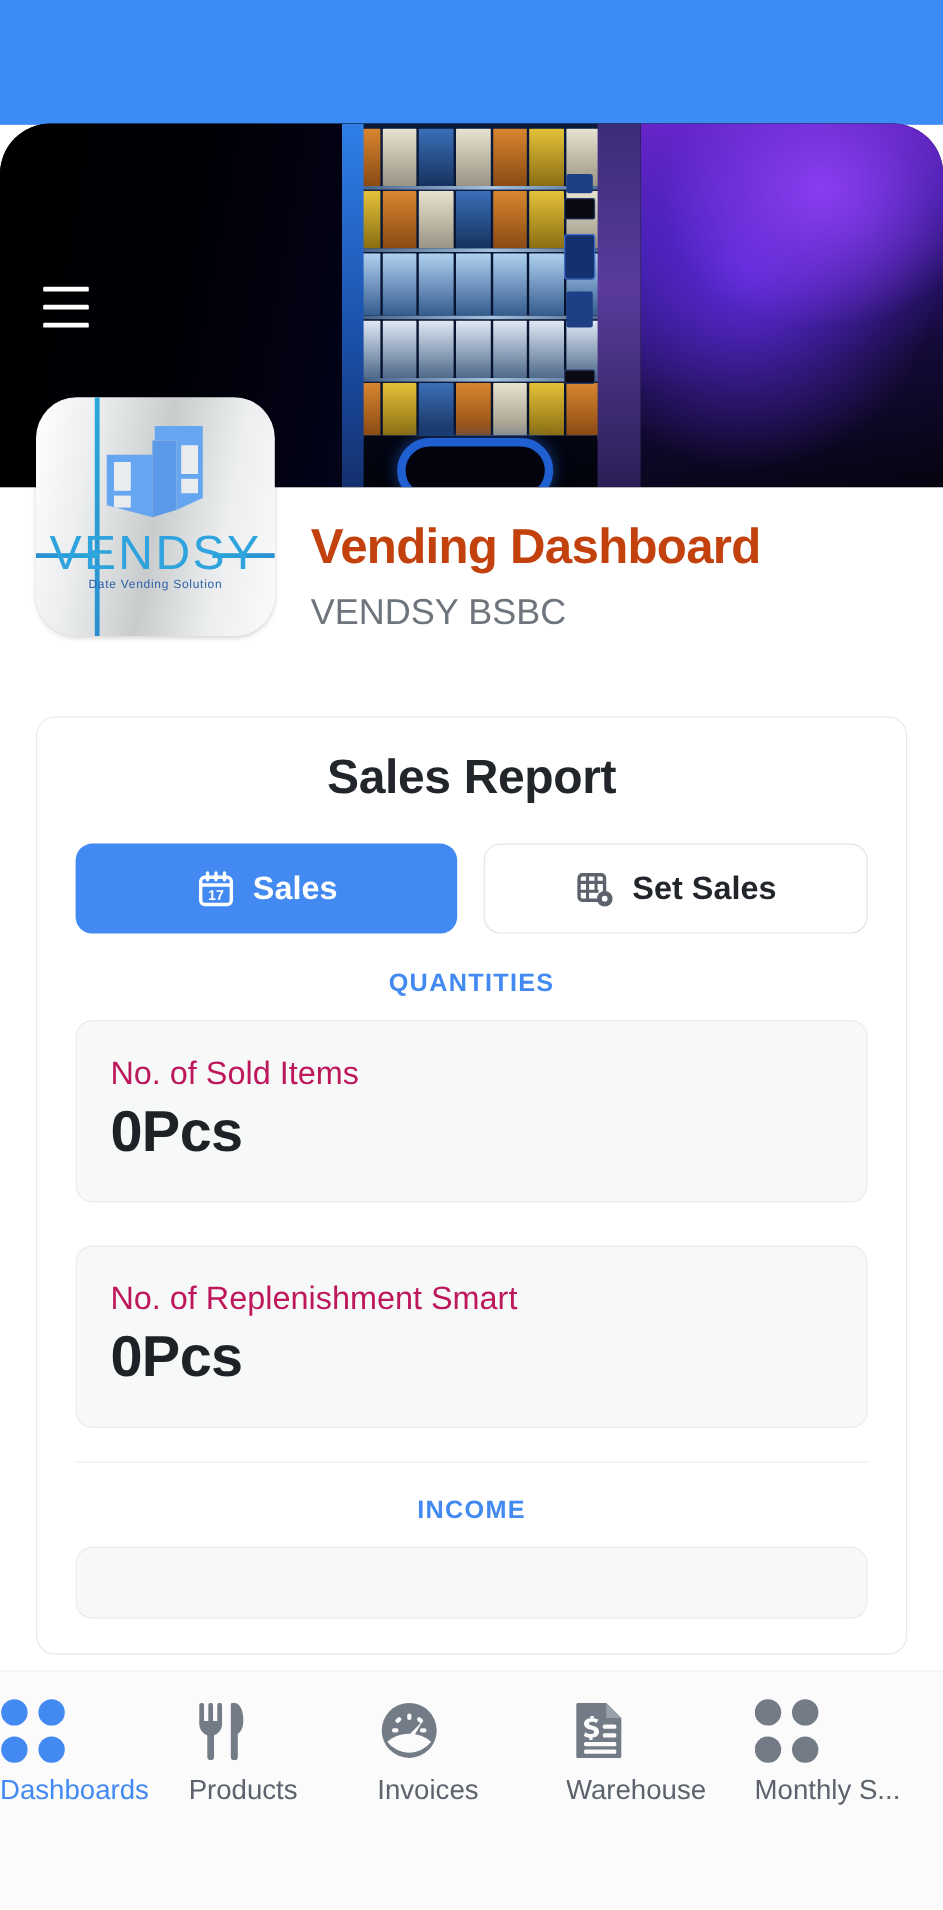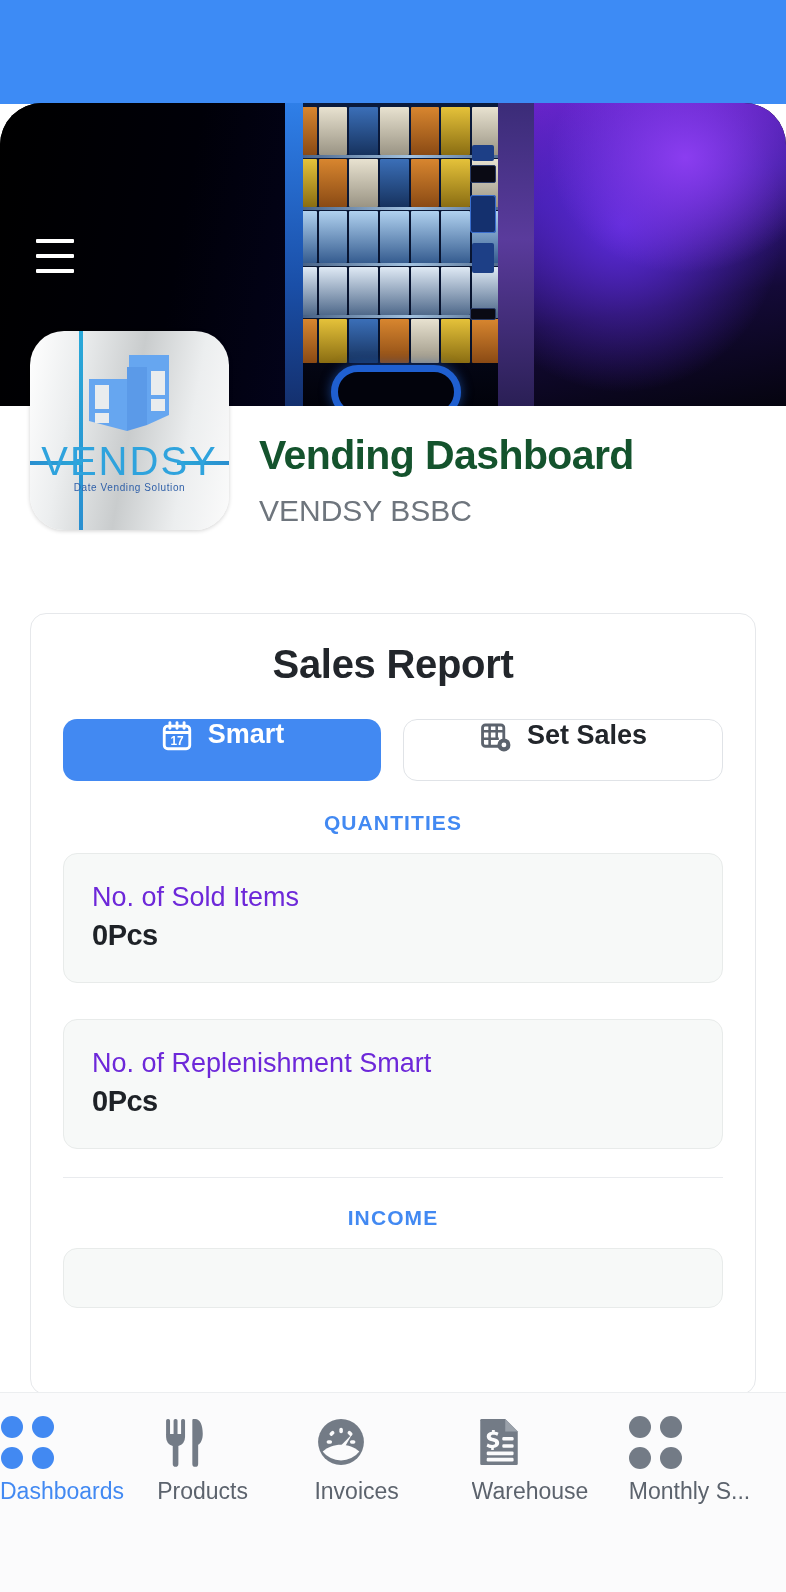--- a/index.html
+++ b/index.html
@@ -95,56 +95,56 @@
     font-family:"Liberation Sans", sans-serif;
   }
   .logo-tag {
     position:absolute; left:0; right:0; top:151px; text-align:center;
     font-size:10px; color:#2e5fa8; letter-spacing:.6px;
   }
 
   
   .title {
     position:absolute; left:259px; top:432px;
-    font-size:41px; font-weight:700; color:#14532d; letter-spacing:-.6px;
+    font-size:41px; font-weight:700; color:#c2410c; letter-spacing:-.6px;
   }
   .subtitle {
     position:absolute; left:259px; top:494px;
     font-size:30px; font-weight:400; color:#6e757d;
   }
 
   
   .report-card {
-    position:absolute; left:30px; top:613px; width:726px; height:782px;
+    position:absolute; left:30px; top:597px; width:726px; height:782px;
     background:#fff; border:1px solid #e6e8eb; border-radius:16px;
     overflow:hidden;
   }
   .report-title {
     margin-top:28px; text-align:center;
     font-size:40px; font-weight:700; color:#22262b; letter-spacing:-.3px;
   }
   .date-row { display:flex; gap:22px; margin:32px 32px 0 32px; }
   .btn {
-    flex:1; height:62px; border-radius:14px;
-    display:flex; align-items:flex-start; justify-content:center; gap:14px;
+    flex:1; height:75px; border-radius:14px;
+    display:flex; align-items:center; justify-content:center; gap:14px;
     font-size:27px; font-weight:700; cursor:pointer;
   }
   .btn-today { background:#4289f2; color:#fff; }
   .btn-setdate { background:#fff; color:#22262b; border:1px solid #e0e3e7; }
 
   .section-label {
     text-align:center; color:#4289f2; font-weight:700;
     font-size:21px; letter-spacing:1.1px;
   }
   .stat {
     margin:0 32px; background:#f7f9f8; border:1px solid #e8ebea;
     border-radius:14px; padding:28px 28px 30px 28px;
   }
-  .stat-label { font-size:27px; color:#6d28d9; font-weight:400; }
-  .stat-value { font-size:29px; color:#1e2227; font-weight:700; margin-top:6px; letter-spacing:-.5px; }
+  .stat-label { font-size:27px; color:#be185d; font-weight:400; }
+  .stat-value { font-size:48px; color:#1e2227; font-weight:700; margin-top:6px; letter-spacing:-.5px; }
   .divider { margin:28px 32px 0 32px; height:1px; background:#e9ebee; }
 
   
   .bottomnav {
     position:absolute; left:0; bottom:0; width:786px; height:200px;
     background:#fbfbfc; border-top:1px solid #eceef0;
     display:flex; align-items:flex-start; padding-top:22px;
   }
   .navitem {
     flex:1; display:flex; flex-direction:column; align-items:flex-start; gap:9px;
@@ -272,21 +272,21 @@
     <div class="date-row">
       <div class="btn btn-today">
         <svg width="34" height="34" viewBox="0 0 24 24">
           <rect x="3" y="5" width="18" height="16" rx="2.5" fill="none" stroke="#fff" stroke-width="2"></rect>
           <line x1="7" y1="2.5" x2="7" y2="6.5" stroke="#fff" stroke-width="2" stroke-linecap="round"></line>
           <line x1="12" y1="2.5" x2="12" y2="6.5" stroke="#fff" stroke-width="2" stroke-linecap="round"></line>
           <line x1="17" y1="2.5" x2="17" y2="6.5" stroke="#fff" stroke-width="2" stroke-linecap="round"></line>
           <line x1="3" y1="9.5" x2="21" y2="9.5" stroke="#fff" stroke-width="2"></line>
           <text x="12" y="18.4" font-size="8.4" font-weight="bold" fill="#fff" text-anchor="middle" font-family="Liberation Sans, sans-serif">17</text>
         </svg>
-        <span>Smart</span>
+        <span>Sales</span>
       </div>
 
       <div class="btn btn-setdate">
         <svg width="34" height="34" viewBox="0 0 24 24">
           <rect x="2.5" y="3.5" width="15" height="15" rx="2" fill="none" stroke="#5c636d" stroke-width="2"></rect>
           <line x1="2.5" y1="8" x2="17.5" y2="8" stroke="#5c636d" stroke-width="1.8"></line>
           <line x1="2.5" y1="13.2" x2="14" y2="13.2" stroke="#5c636d" stroke-width="1.8"></line>
           <line x1="7.5" y1="3.5" x2="7.5" y2="18.5" stroke="#5c636d" stroke-width="1.8"></line>
           <line x1="12.5" y1="3.5" x2="12.5" y2="14" stroke="#5c636d" stroke-width="1.8"></line>
           <circle cx="17.6" cy="17.6" r="4.6" fill="#5c636d"></circle>

